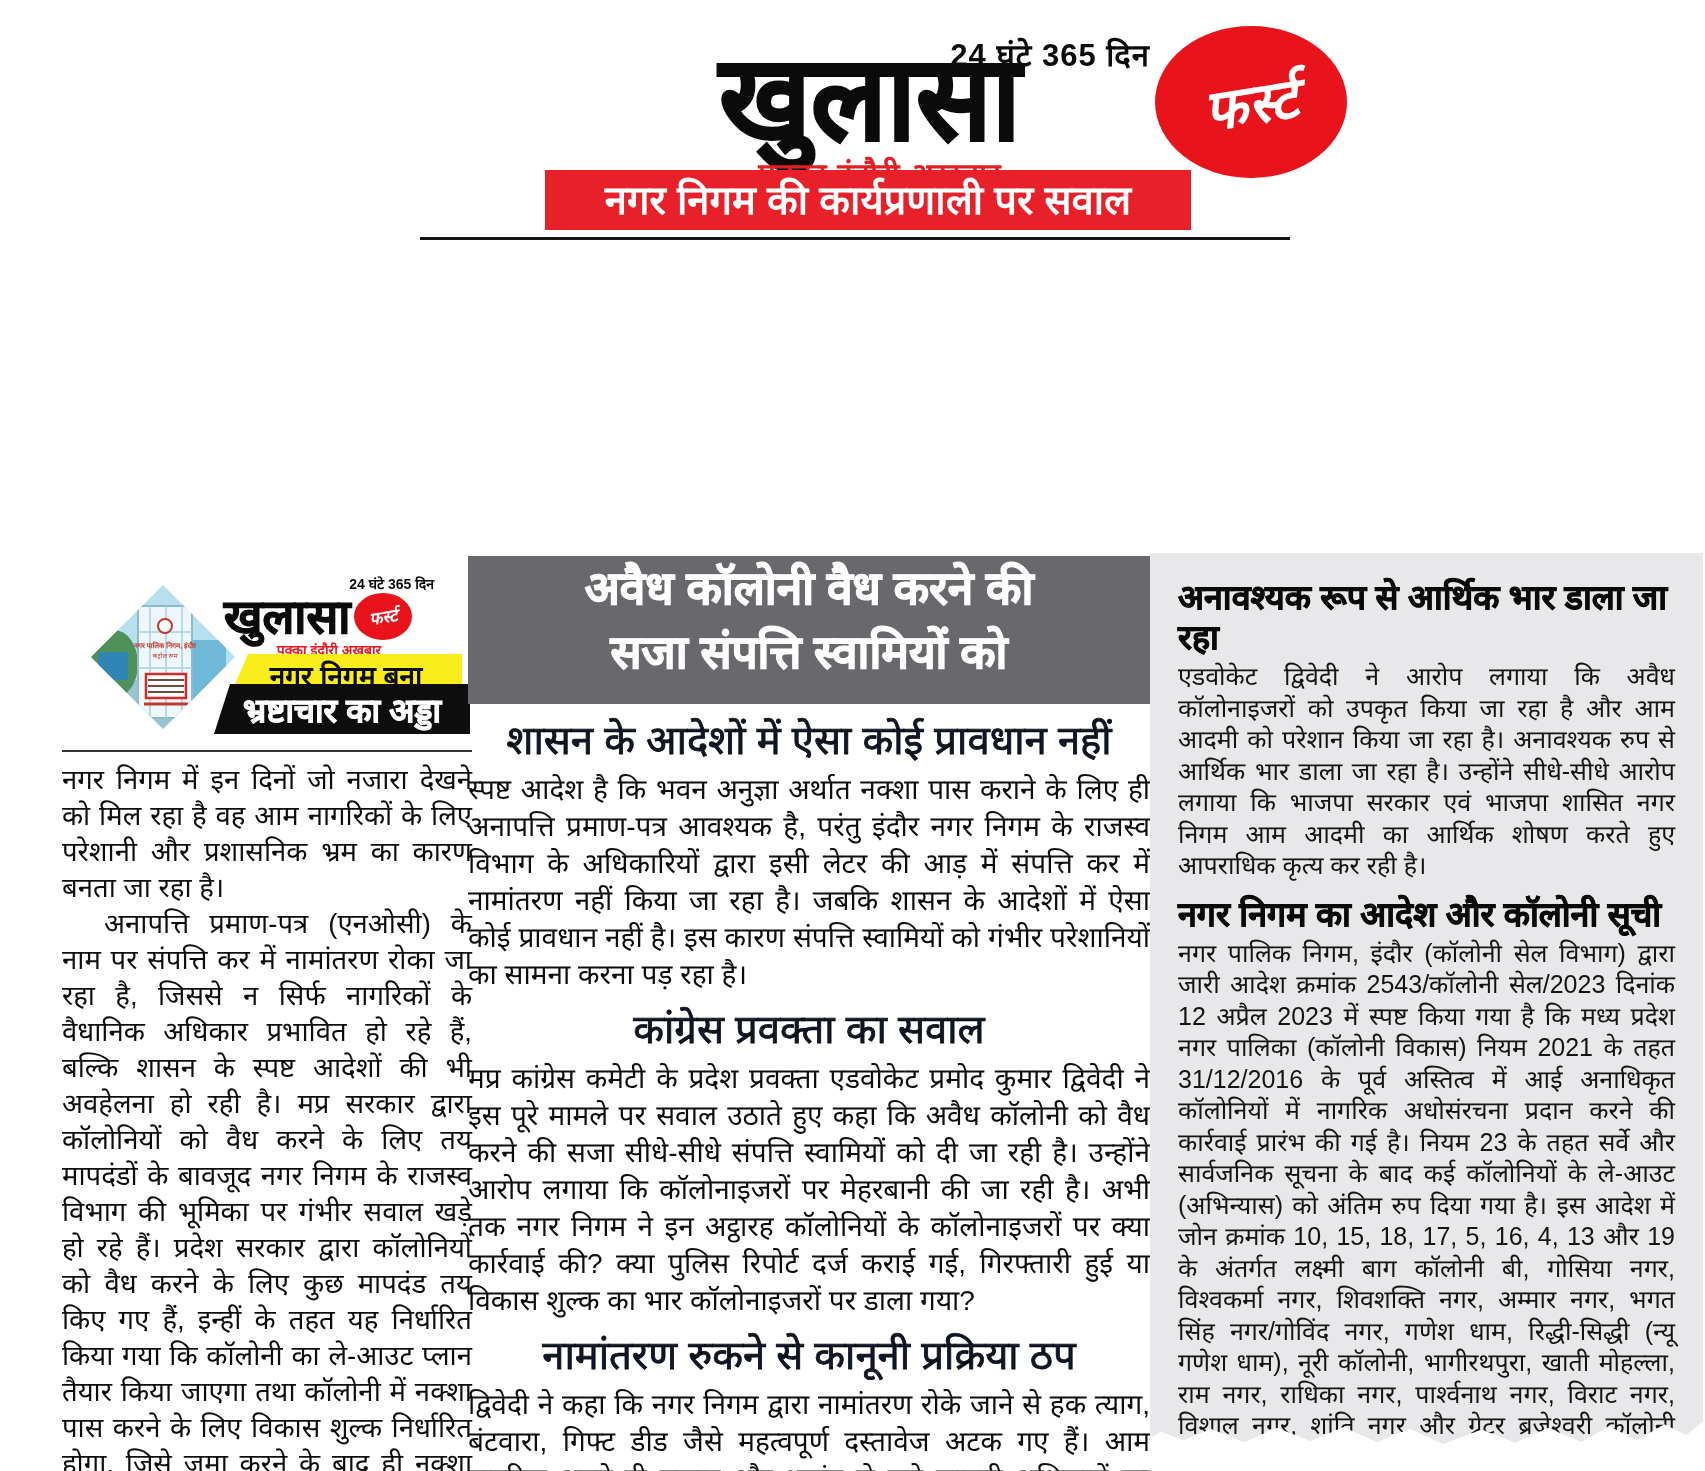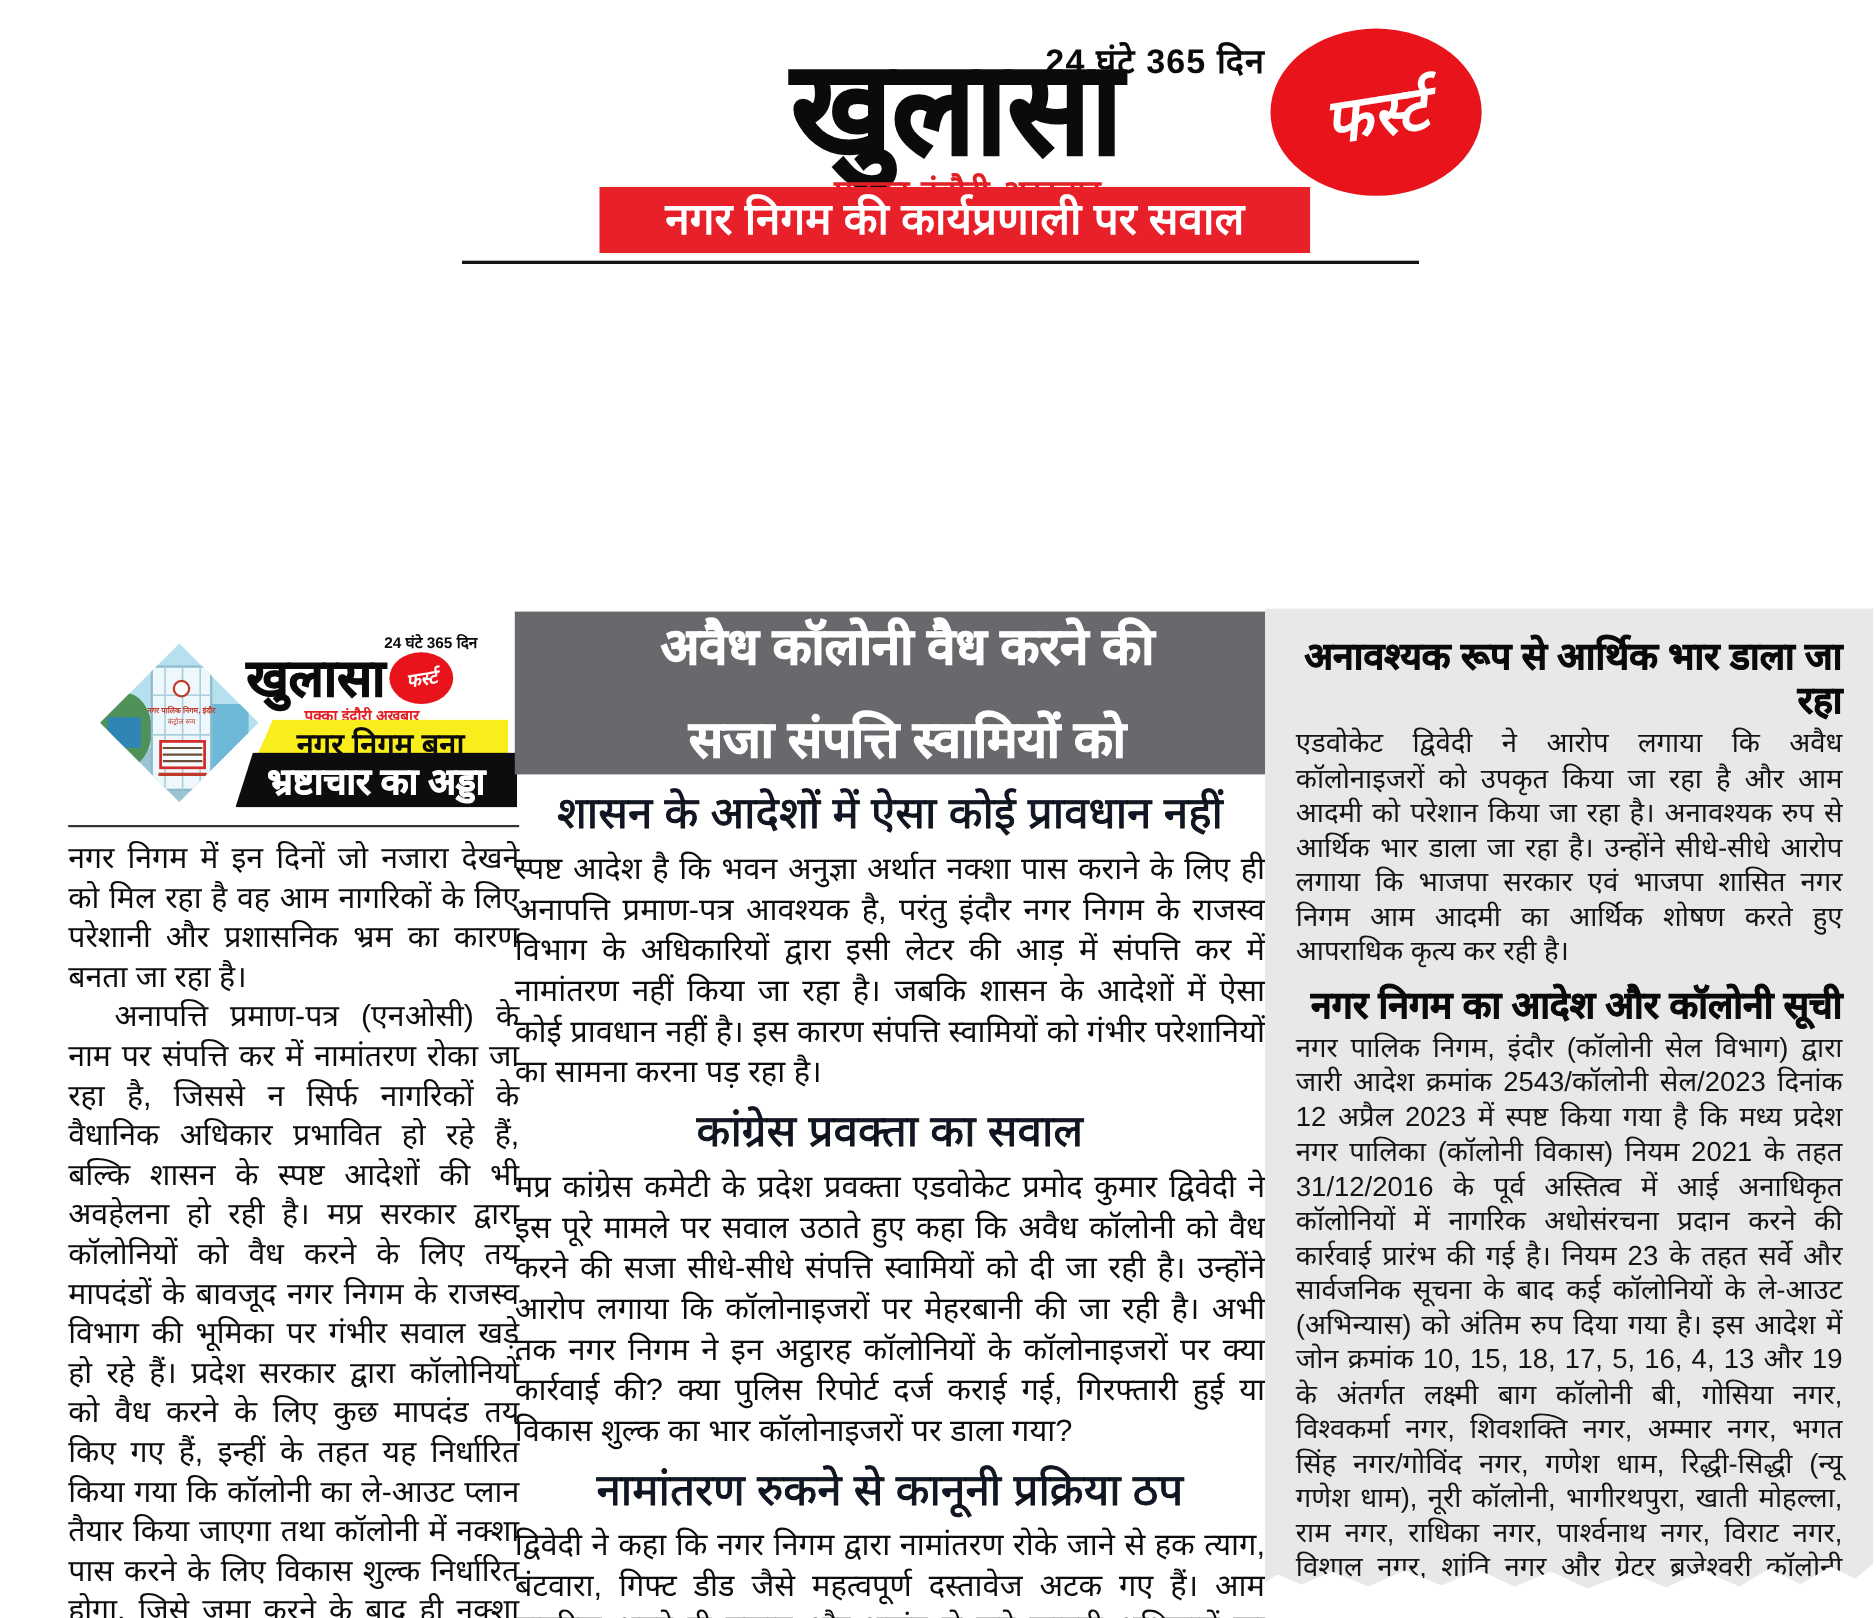--- a/index.html
+++ b/index.html
@@ -55,28 +55,28 @@
     clip-path:polygon(16px 0,100% 0,100% 100%,0 100%);}
   .strip-black span{color:#fff;font-size:33px;font-weight:900;-webkit-text-stroke:0.8px #fff;}
 
   .byline{text-align:center;font-size:31px;font-weight:900;color:#0b0b0b;margin:6px 0 8px 0;}
   .left-divider{height:2px;background:#333;margin:0 0 10px 0;}
   .body-copy{font-size:27.5px;line-height:36px;color:#0d0d0d;text-align:justify;margin:0;}
   .body-copy + .body-copy{text-indent:42px;margin-top:0;}
 
   
   .graybox{width:100%;height:148px;background:#69696d;color:#fff;text-align:center;
-    display:flex;flex-direction:column;justify-content:space-between;padding-left:16px;}
+    display:flex;flex-direction:column;justify-content:flex-start;}
   .graybox div{font-size:46px;line-height:64px;font-weight:900;-webkit-text-stroke:1px #fff;}
   .mid-head{text-align:center;font-size:40px;line-height:49px;font-weight:400;color:#0f172a;
     margin:12px 30px 6px 30px;-webkit-text-stroke:0.8px #0a0a0a;}
   .mid-body{font-size:28px;line-height:37px;color:#0d0d0d;text-align:justify;margin:0;}
 
   
-  .right-head{font-size:34px;line-height:40px;font-weight:900;color:#0a0a0a;margin:0 0 4px 0;text-align:right;
+  .right-head{font-size:34px;line-height:40px;font-weight:900;color:#0a0a0a;margin:0 0 4px 0;
     -webkit-text-stroke:0.7px #0a0a0a;}
   .right-body{font-size:25px;line-height:31.5px;color:#141414;text-align:justify;margin:0 0 12px 0;}
 </style>
 </head>
 <body>
 
 <div id="stage">
 
   <div class="mast-tagline">24 घंटे 365 दिन</div>
   <div class="mast-title">खुलासा</div>

